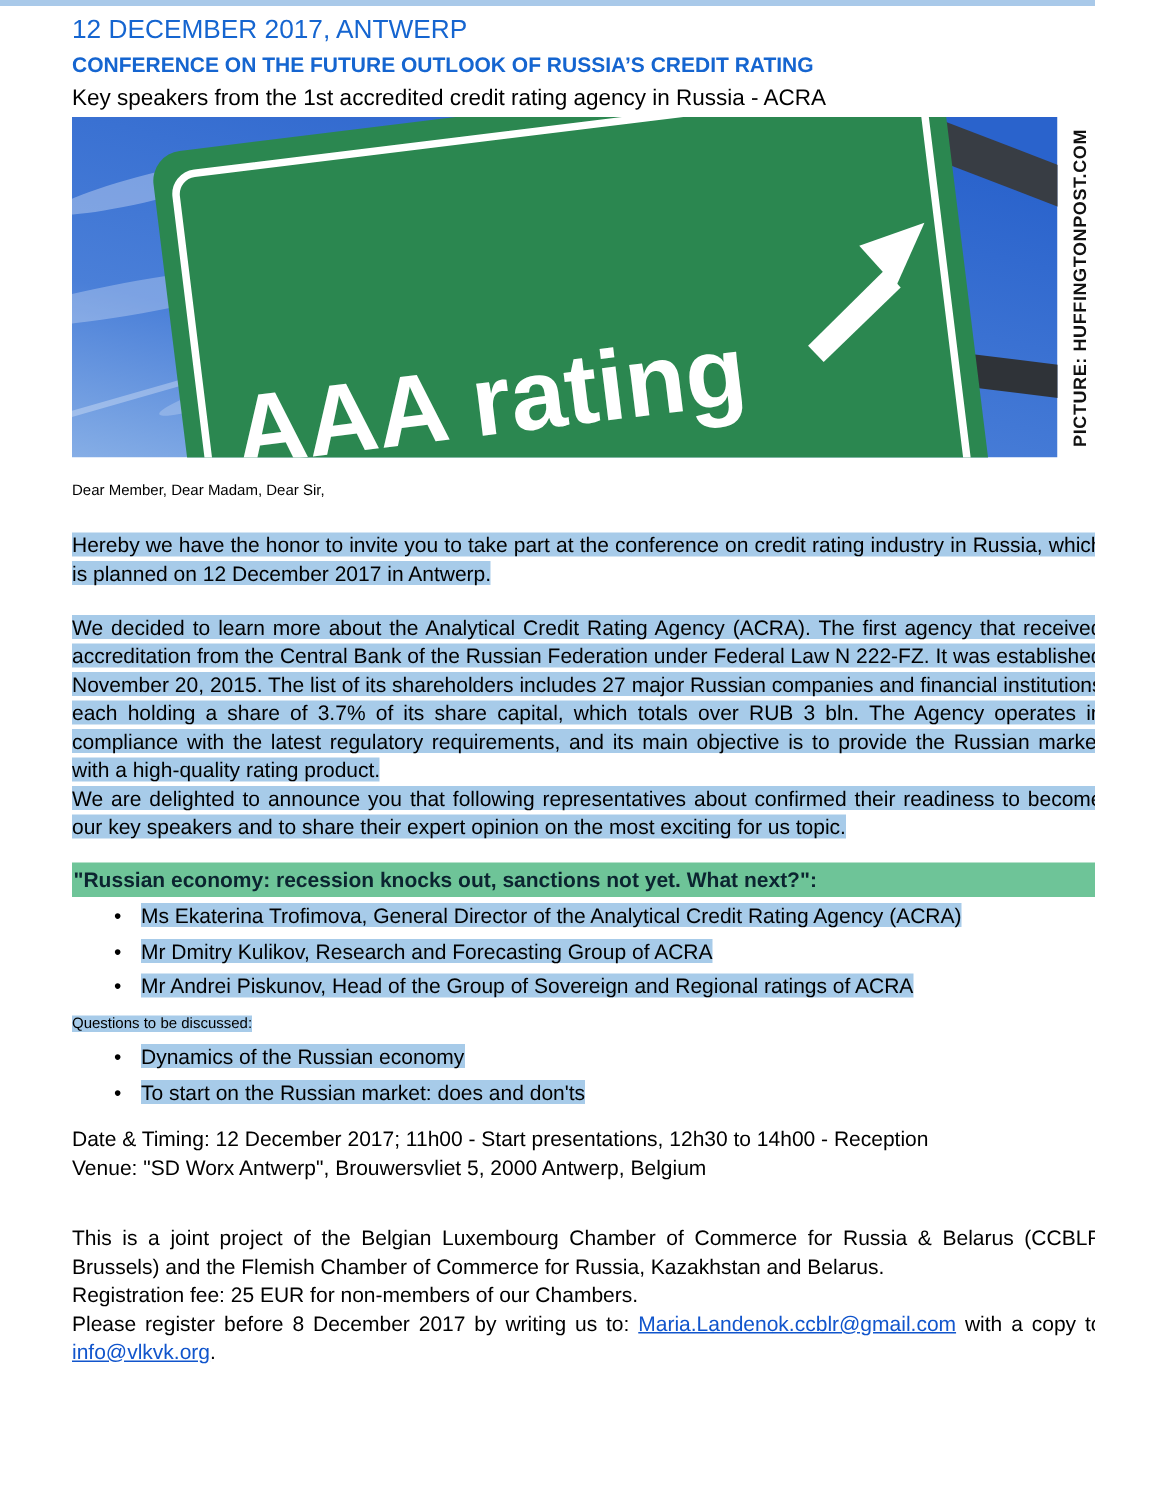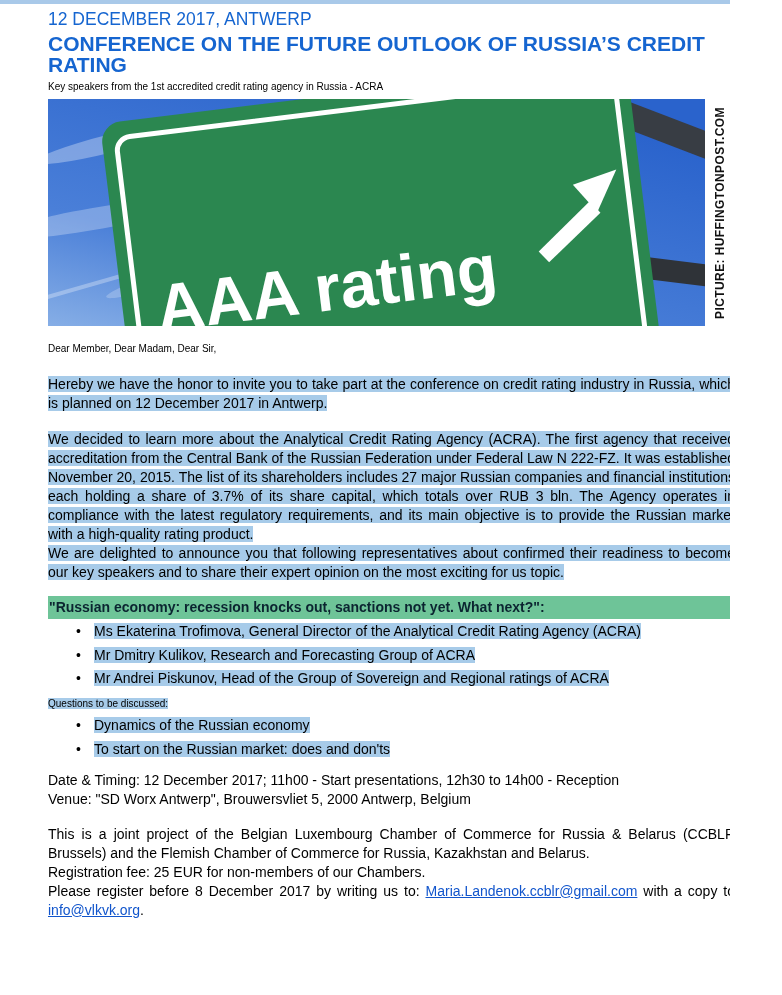--- a/index.html
+++ b/index.html
@@ -13,25 +13,25 @@
   }
   .topbar{height:4px;background:var(--top-bar,#a9c9e9);width:100%;}
   .content{margin-left:48px;width:687px;}
   .date-line{
     color:var(--accent,#1565d0);
     font-size:17.5px;line-height:21px;font-weight:normal;
     margin:5px 0 0;
   }
   .title{
     color:var(--accent,#1565d0);
-    font-size:21px;line-height:21px;font-weight:bold;
+    font-size:14px;line-height:21px;font-weight:bold;
     margin:3px 0 0;
   }
   .subtitle{
-    color:#000;font-size:10px;line-height:19px;font-weight:normal;
+    color:#000;font-size:15px;line-height:19px;font-weight:normal;
     margin:2px 0 0;
   }
   .photo-row{display:flex;margin-top:3px;height:227px;}
   .photo{width:657px;height:227px;display:block;}
   .credit-col{
     width:30px;height:227px;display:flex;align-items:center;justify-content:center;
   }
   .credit{
     writing-mode:vertical-rl;transform:rotate(180deg);
     font-size:12px;font-weight:bold;letter-spacing:0.4px;color:#111;
@@ -48,21 +48,21 @@
     background:var(--green-highlight,#6ec498);
     font-size:14px;line-height:19px;font-weight:bold;color:#0b2430;
     padding:2px 0 2px 1px;
   }
   ul.doc-list{list-style:none;margin:3px 0 0;padding:0 0 0 46px;}
   ul.doc-list li{position:relative;font-size:14px;line-height:19px;margin-bottom:4.5px;}
   .bullet{position:absolute;left:-18px;top:0;color:#000;}
   .bullet::before{content:"\2022";}
   .questions-label{margin-top:6px;font-size:10px;line-height:19px;}
   .details{margin-top:12px;font-size:14px;line-height:19px;}
-  .footer{margin-top:16px;font-size:14px;line-height:19px;}
+  .footer{margin-top:28px;font-size:14px;line-height:19px;}
   .register-line{text-align:justify;}
   a.email-link{color:var(--link,#1155cc);text-decoration:underline;cursor:pointer;}
 </style>
 </head>
 <body>
 
 <div class="page">
   <div class="topbar"></div>
 
   <div class="content">

